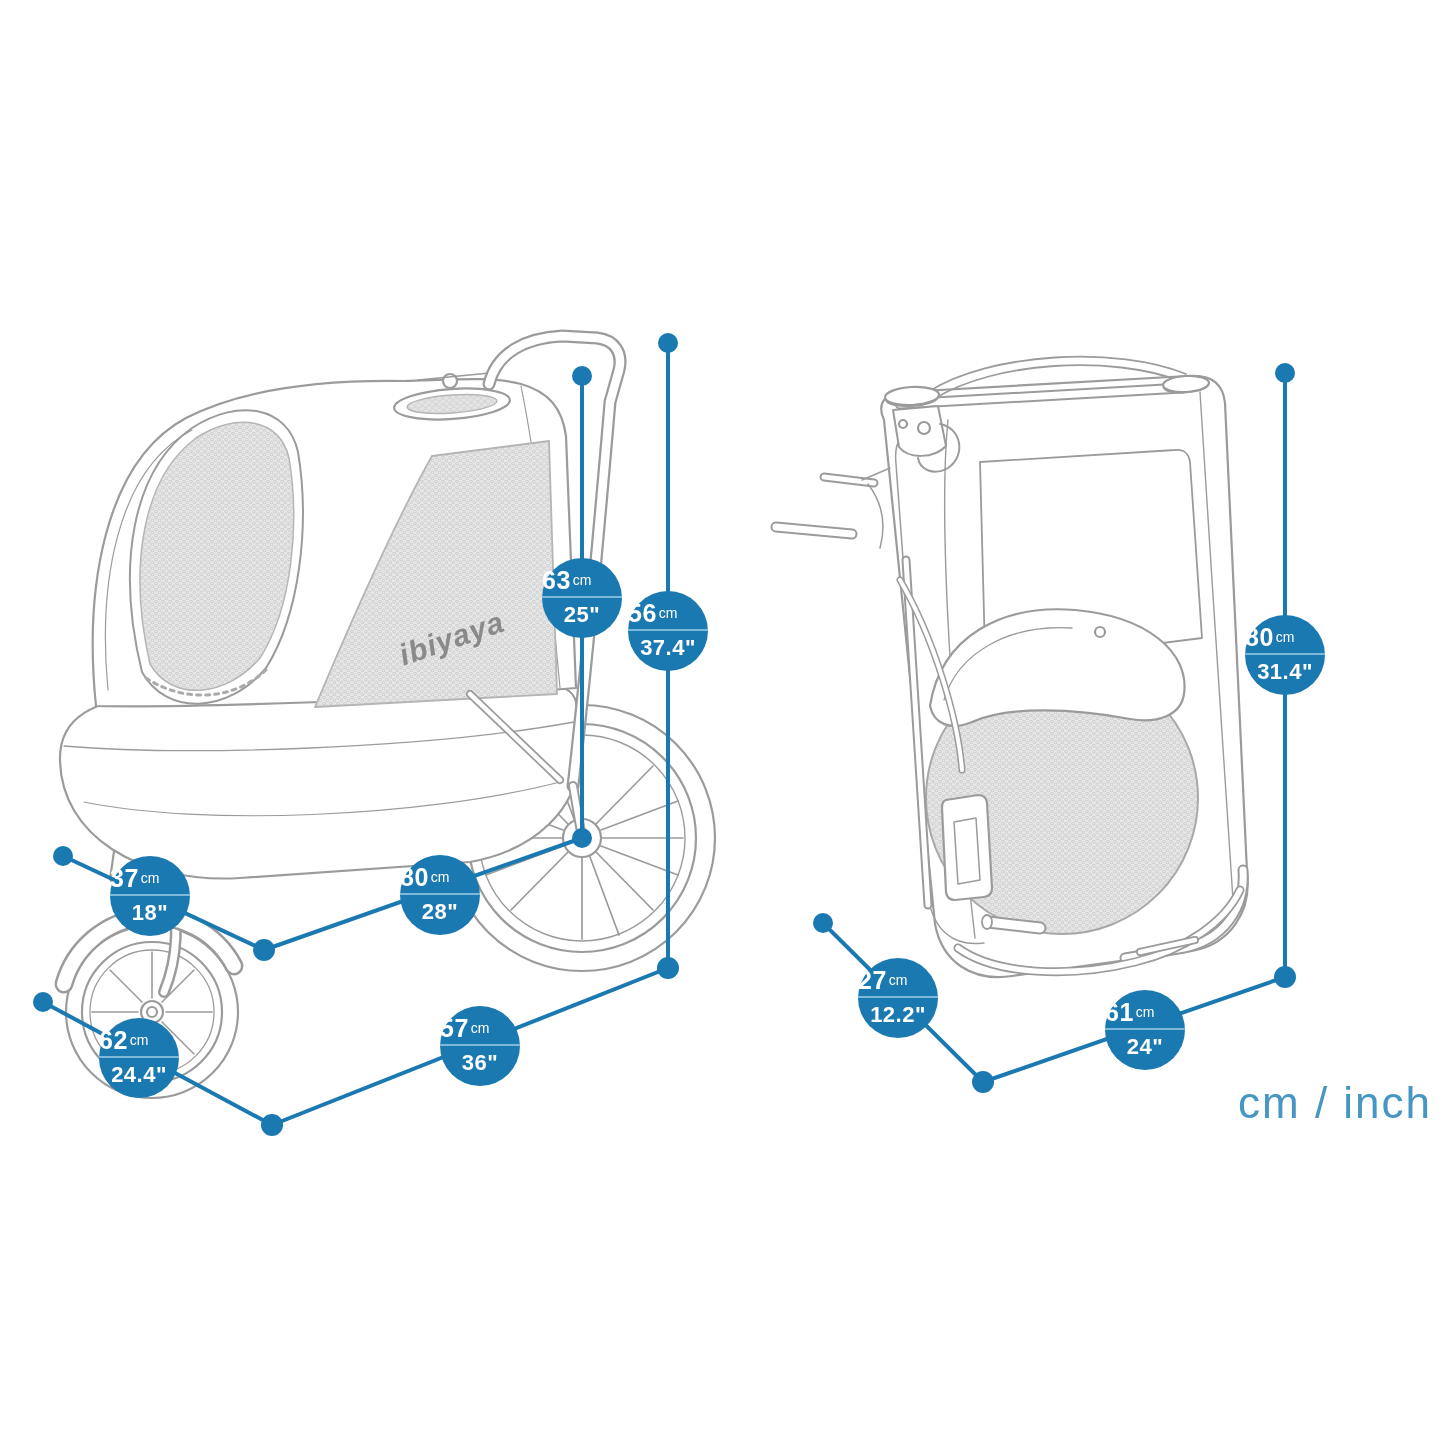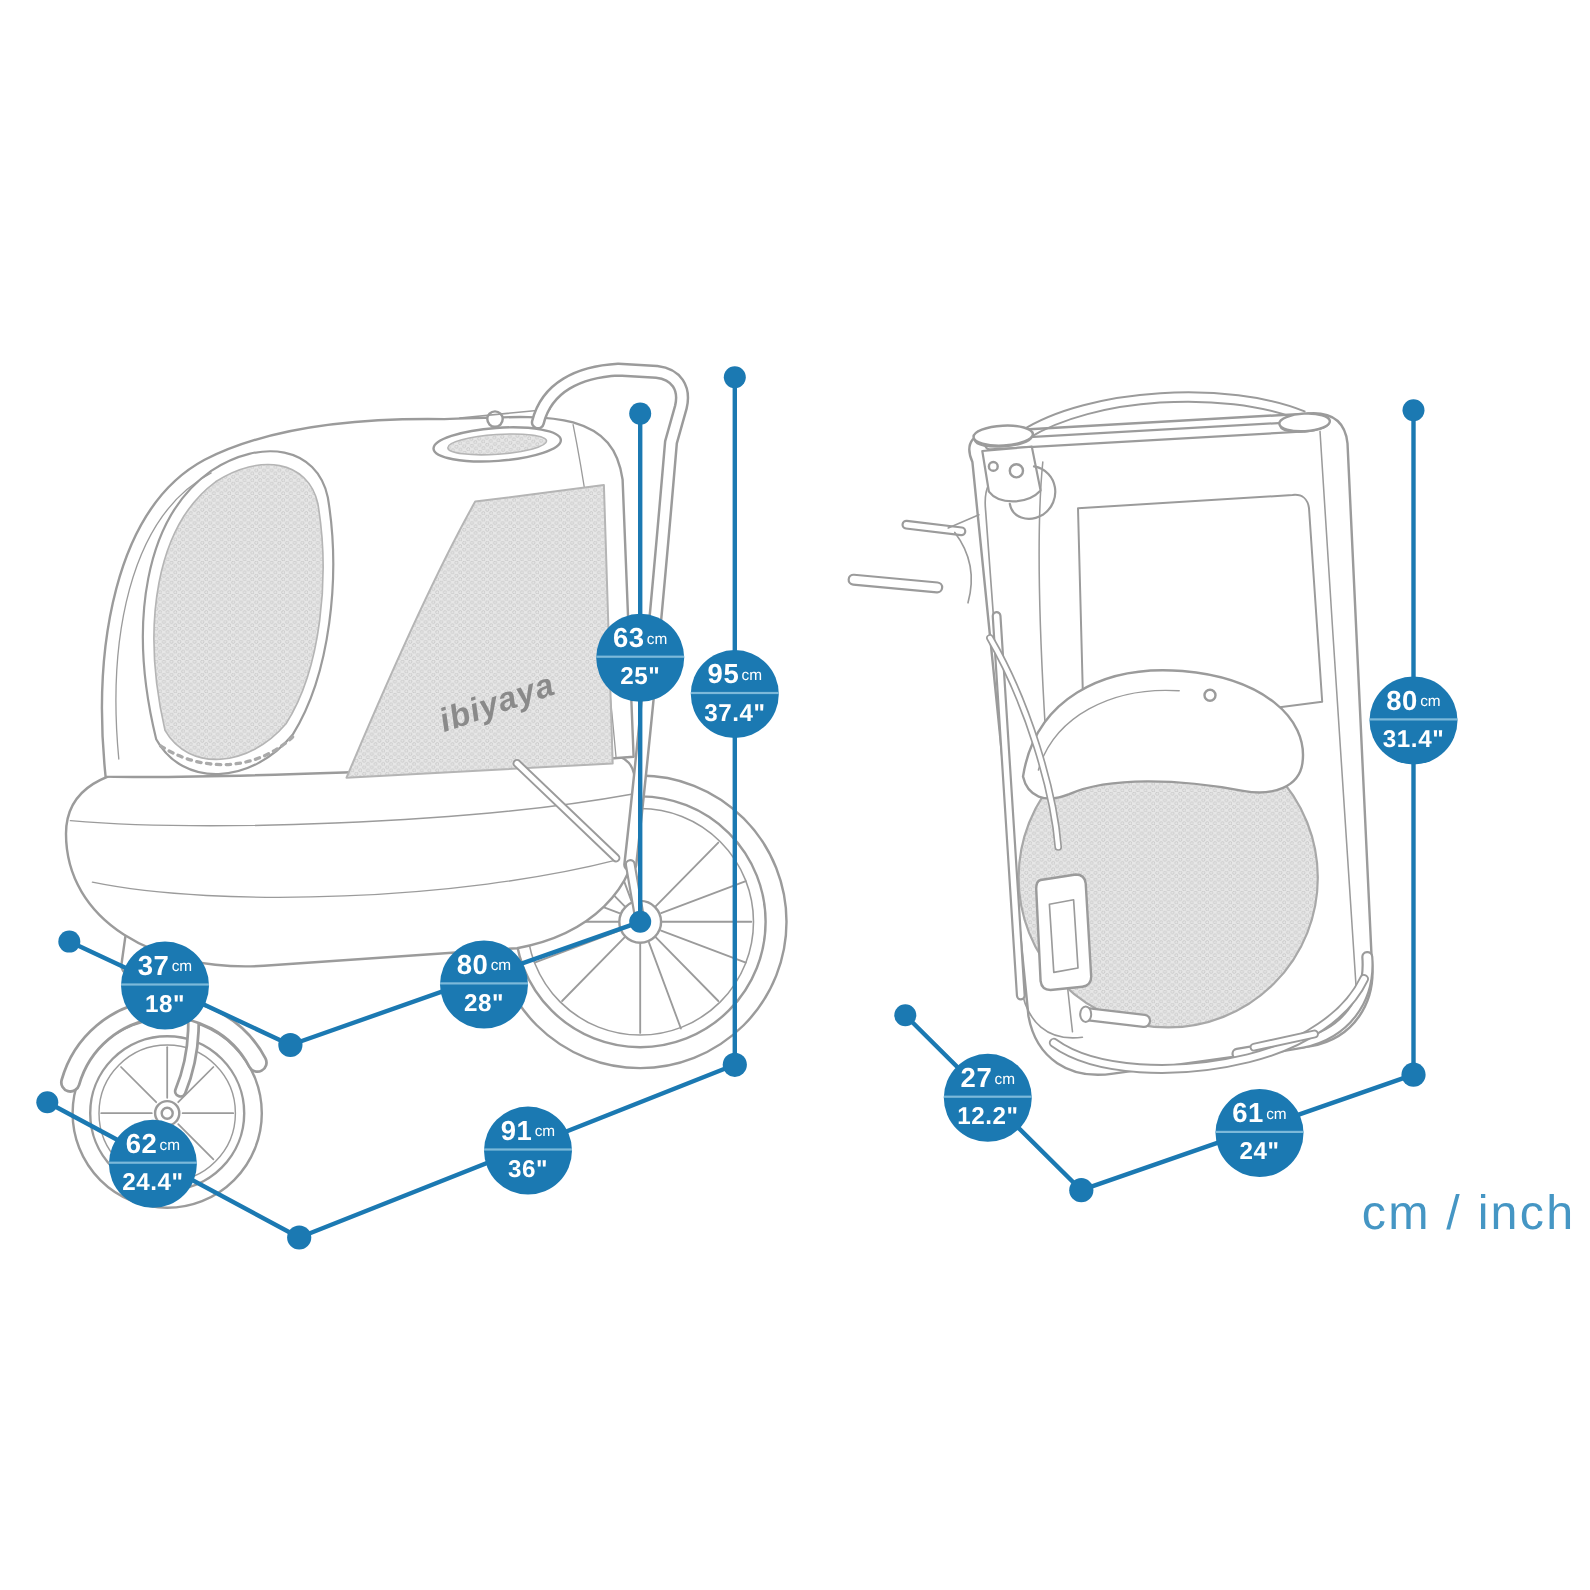--- a/index.html
+++ b/index.html
@@ -7,21 +7,21 @@
     position:relative;width:1445px;height:1445px;background:#ffffff;overflow:hidden;
     font-family:"Liberation Sans","DejaVu Sans",sans-serif;
   }
   #sketch-svg{position:absolute;left:0;top:0;}
   .callout{
     position:absolute;width:80px;height:80px;border-radius:50%;
     background:#1b79b2;z-index:5;
   }
   .co-top{
     position:absolute;left:0;right:0;top:7px;height:30px;
-    display:flex;justify-content:center;align-items:center;color:#ffffff;
+    display:flex;align-items:center;color:#ffffff;
   }
   .co-top .num{font-size:25px;font-weight:700;letter-spacing:.5px;}
   .co-top .unit{font-size:14px;font-weight:400;margin-left:2px;}
   .co-div{position:absolute;left:0;right:0;top:38px;height:2px;background:#7cb9da;}
   .co-bottom{
     position:absolute;left:0;right:0;top:42px;height:30px;
     display:flex;justify-content:center;align-items:center;
     color:#ffffff;font-size:22px;font-weight:700;letter-spacing:.5px;
   }
   #units-label{
@@ -254,21 +254,21 @@
     <div class="co-top">
       <span class="num">63</span>
       <span class="unit">cm</span>
     </div>
     <div class="co-div"></div>
     <div class="co-bottom">25"</div>
   </div>
 
   <div class="callout" style="left:628px;top:591px">
     <div class="co-top">
-      <span class="num">95</span>
+      <span class="num">56</span>
       <span class="unit">cm</span>
     </div>
     <div class="co-div"></div>
     <div class="co-bottom">37.4"</div>
   </div>
 
   <div class="callout" style="left:110px;top:856px">
     <div class="co-top">
       <span class="num">37</span>
       <span class="unit">cm</span>
@@ -290,21 +290,21 @@
     <div class="co-top">
       <span class="num">62</span>
       <span class="unit">cm</span>
     </div>
     <div class="co-div"></div>
     <div class="co-bottom">24.4"</div>
   </div>
 
   <div class="callout" style="left:440px;top:1006px">
     <div class="co-top">
-      <span class="num">91</span>
+      <span class="num">57</span>
       <span class="unit">cm</span>
     </div>
     <div class="co-div"></div>
     <div class="co-bottom">36"</div>
   </div>
 
   <div class="callout" style="left:1245px;top:615px">
     <div class="co-top">
       <span class="num">80</span>
       <span class="unit">cm</span>

